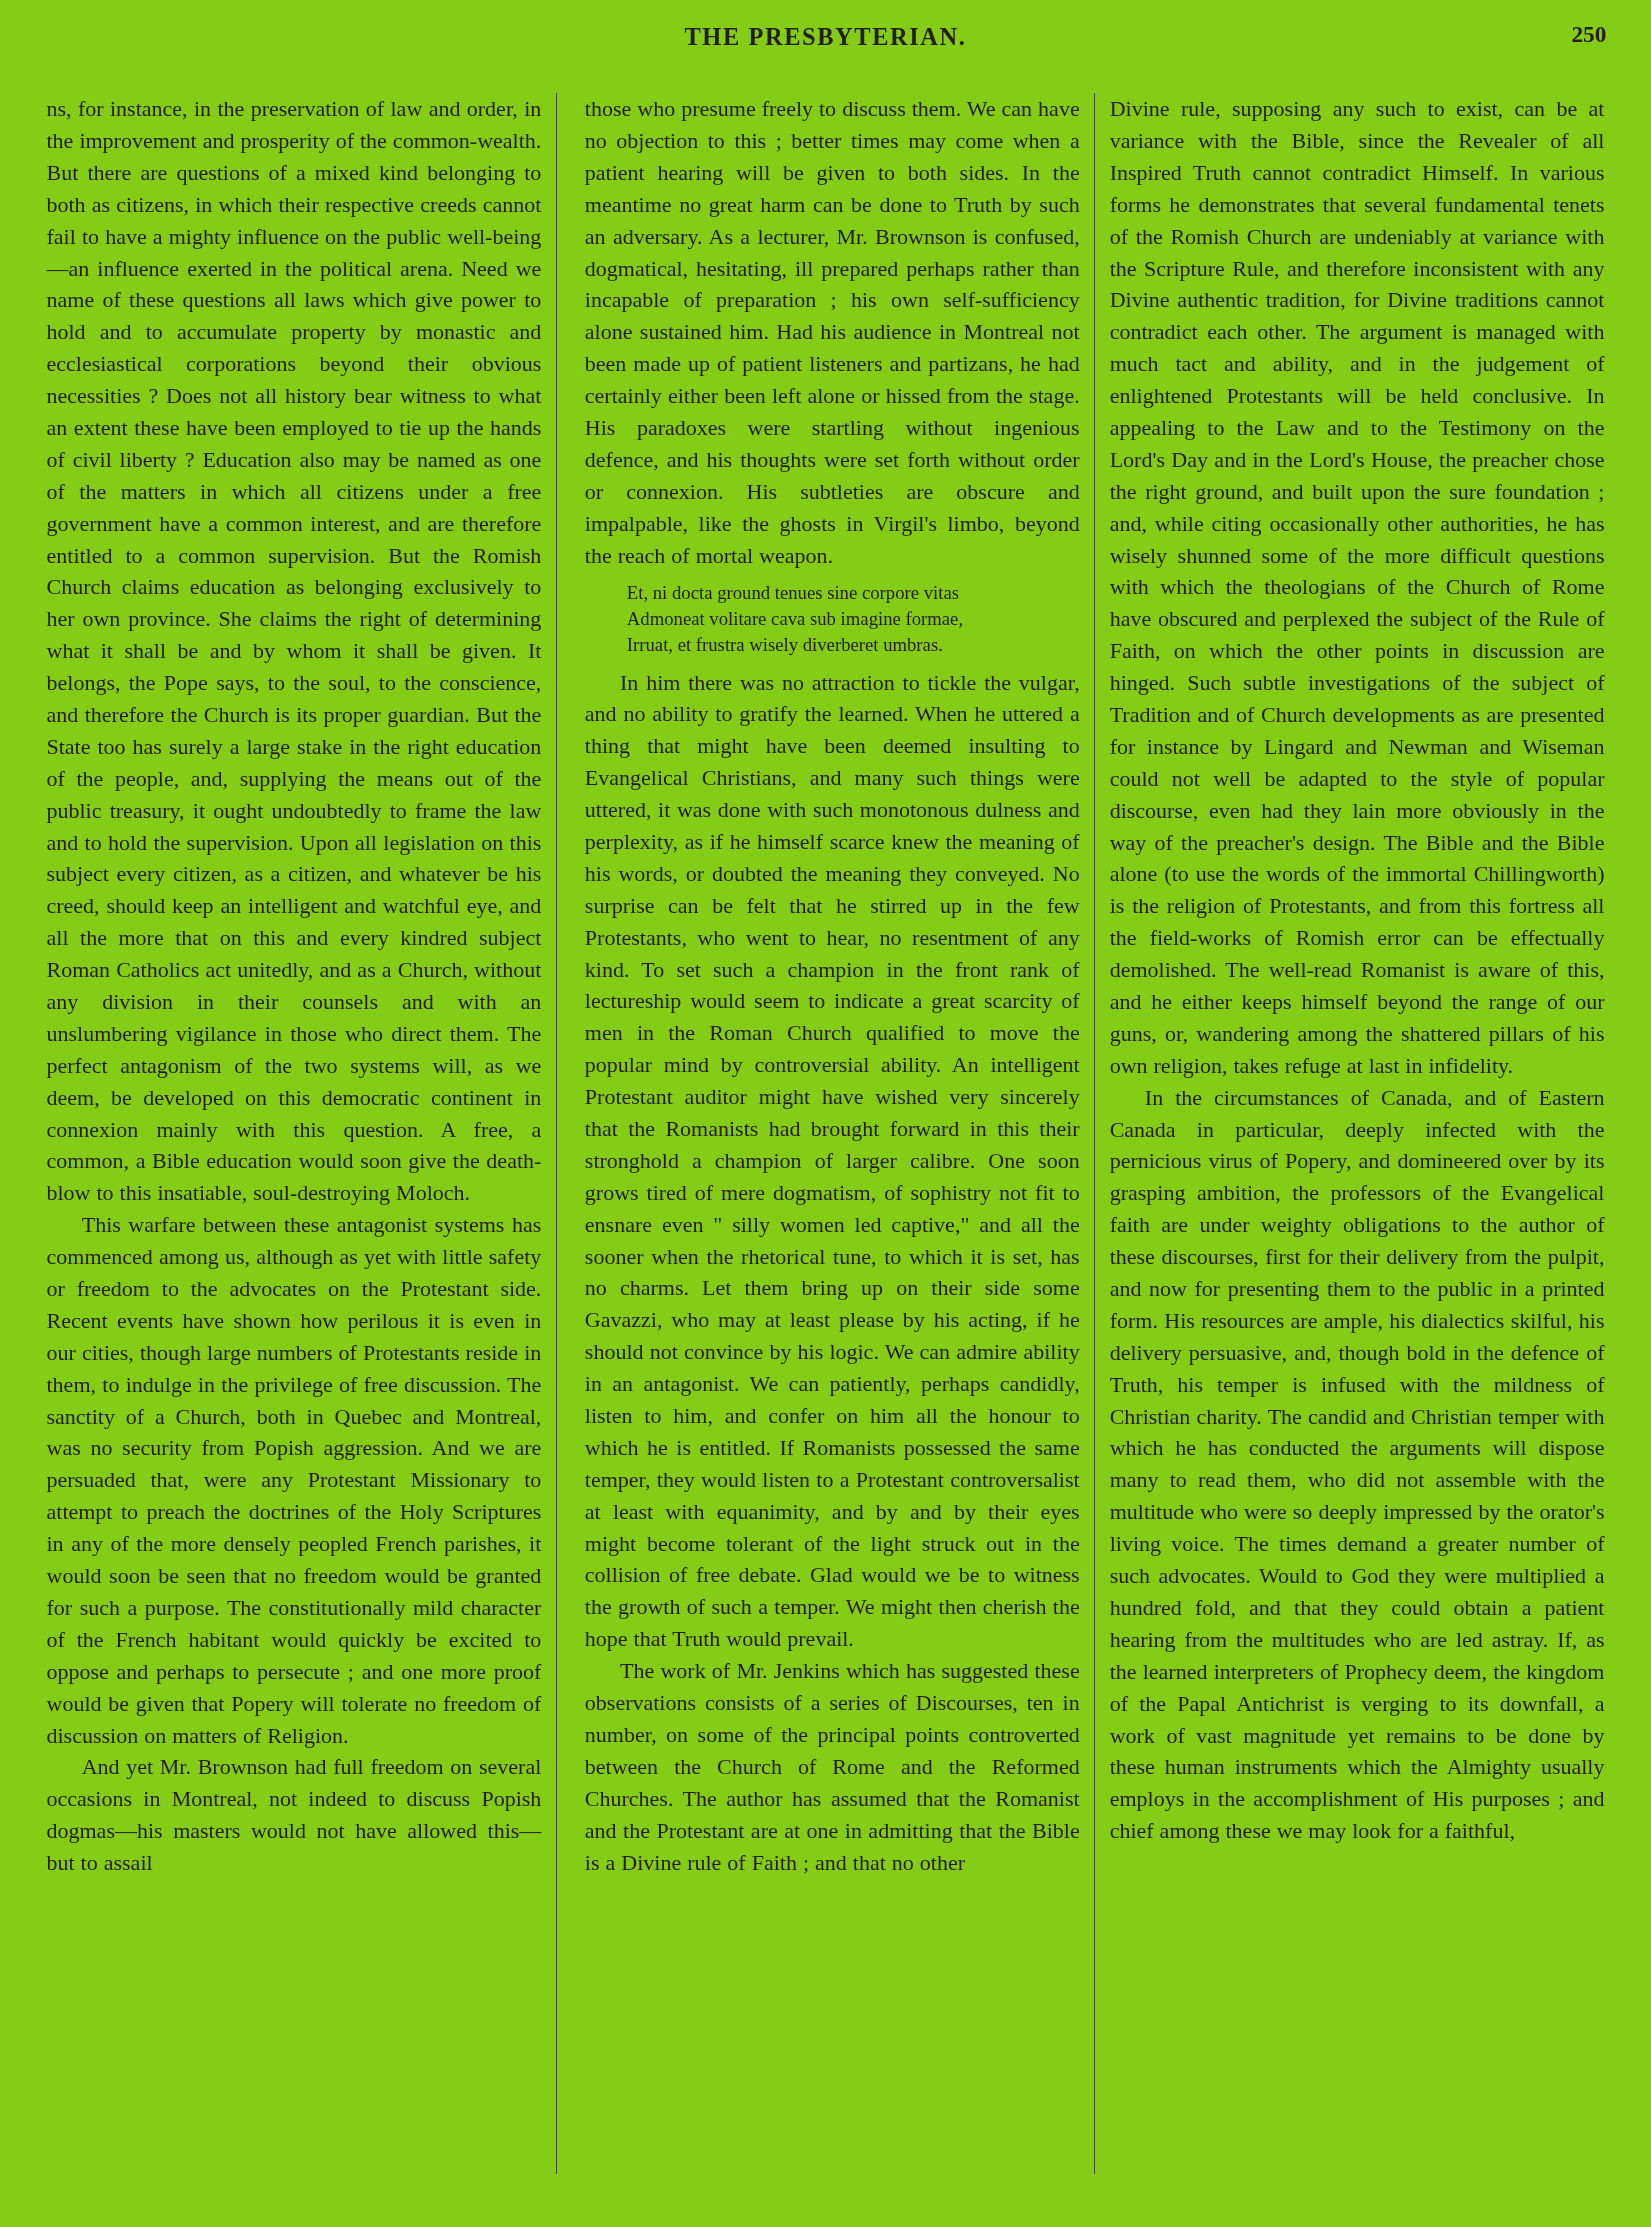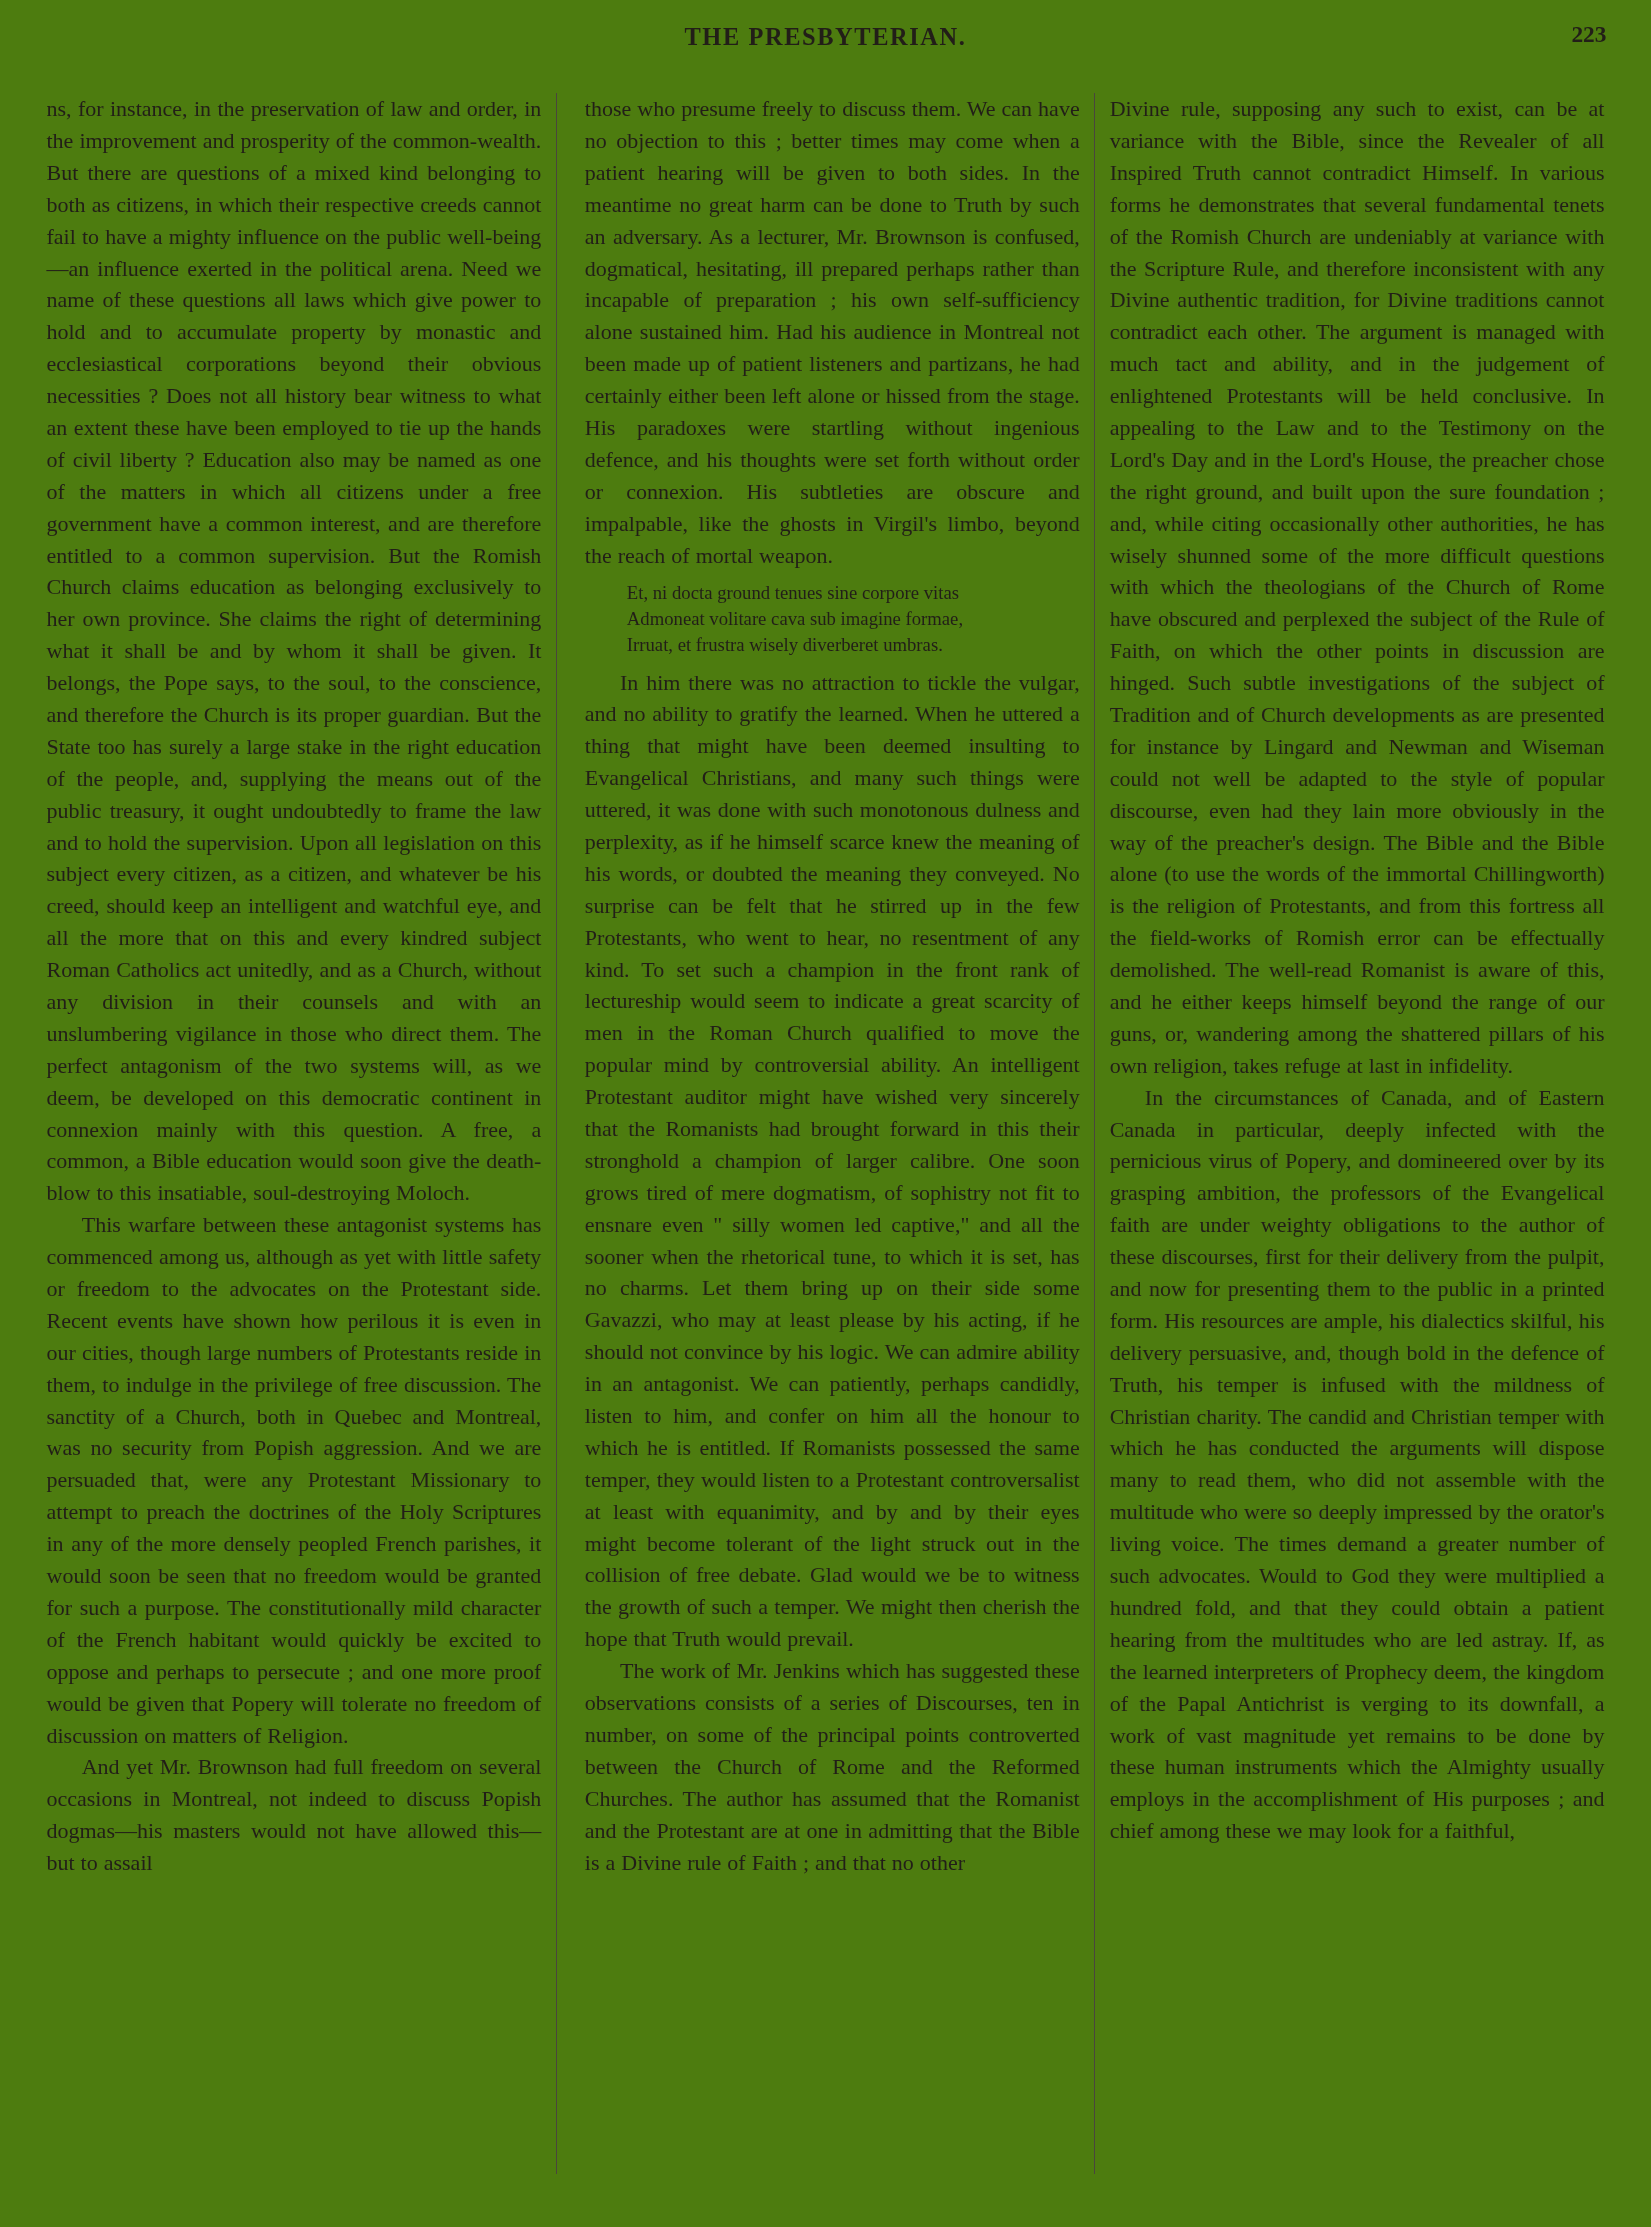--- a/index.html
+++ b/index.html
@@ -70,24 +70,24 @@
     font-size: 18.7px;
     line-height: 1.4;
   }
   .verse-line {
     white-space: nowrap;
   }
 </style>
 </head>
 <body>
 
-<div class="page" style="background: #4d7c0f; color: rgb(34, 30, 24);">
+<div class="page" style="background: #84cc16; color: rgb(34, 30, 24);">
   <div class="page-header">
     <div class="page-title">THE PRESBYTERIAN.</div>
-    <div class="page-number">223</div>
+    <div class="page-number">250</div>
   </div>
   <div class="columns">
     <div class="column">
         <p class="para">ns, for instance, in the preservation of law and order, in the improvement and prosperity of the common-wealth. But there are questions of a mixed kind belonging to both as citizens, in which their respective creeds cannot fail to have a mighty influence on the public well-being—an influence exerted in the political arena. Need we name of these questions all laws which give power to hold and to accumulate property by monastic and ecclesiastical corporations beyond their obvious necessities ? Does not all history bear witness to what an extent these have been employed to tie up the hands of civil liberty ? Education also may be named as one of the matters in which all citizens under a free government have a common interest, and are therefore entitled to a common supervision. But the Romish Church claims education as belonging exclusively to her own province. She claims the right of determining what it shall be and by whom it shall be given. It belongs, the Pope says, to the soul, to the conscience, and therefore the Church is its proper guardian. But the State too has surely a large stake in the right education of the people, and, supplying the means out of the public treasury, it ought undoubtedly to frame the law and to hold the supervision. Upon all legislation on this subject every citizen, as a citizen, and whatever be his creed, should keep an intelligent and watchful eye, and all the more that on this and every kindred subject Roman Catholics act unitedly, and as a Church, without any division in their counsels and with an unslumbering vigilance in those who direct them. The perfect antagonism of the two systems will, as we deem, be developed on this democratic continent in connexion mainly with this question. A free, a common, a Bible education would soon give the death-blow to this insatiable, soul-destroying Moloch.</p>
         <p class="para indent">This warfare between these antagonist systems has commenced among us, although as yet with little safety or freedom to the advocates on the Protestant side. Recent events have shown how perilous it is even in our cities, though large numbers of Protestants reside in them, to indulge in the privilege of free discussion. The sanctity of a Church, both in Quebec and Montreal, was no security from Popish aggression. And we are persuaded that, were any Protestant Missionary to attempt to preach the doctrines of the Holy Scriptures in any of the more densely peopled French parishes, it would soon be seen that no freedom would be granted for such a purpose. The constitutionally mild character of the French habitant would quickly be excited to oppose and perhaps to persecute ; and one more proof would be given that Popery will tolerate no freedom of discussion on matters of Religion.</p>
         <p class="para indent">And yet Mr. Brownson had full freedom on several occasions in Montreal, not indeed to discuss Popish dogmas—his masters would not have allowed this—but to assail</p>
       </div>
     <div class="column" style="border-left-color: rgb(74, 69, 61); padding-left: 28px;">
         <p class="para">those who presume freely to discuss them. We can have no objection to this ; better times may come when a patient hearing will be given to both sides. In the meantime no great harm can be done to Truth by such an adversary. As a lecturer, Mr. Brownson is confused, dogmatical, hesitating, ill prepared perhaps rather than incapable of preparation ; his own self-sufficiency alone sustained him. Had his audience in Montreal not been made up of patient listeners and partizans, he had certainly either been left alone or hissed from the stage. His paradoxes were startling without ingenious defence, and his thoughts were set forth without order or connexion. His subtleties are obscure and impalpable, like the ghosts in Virgil's limbo, beyond the reach of mortal weapon.</p>
         <div class="verse">

